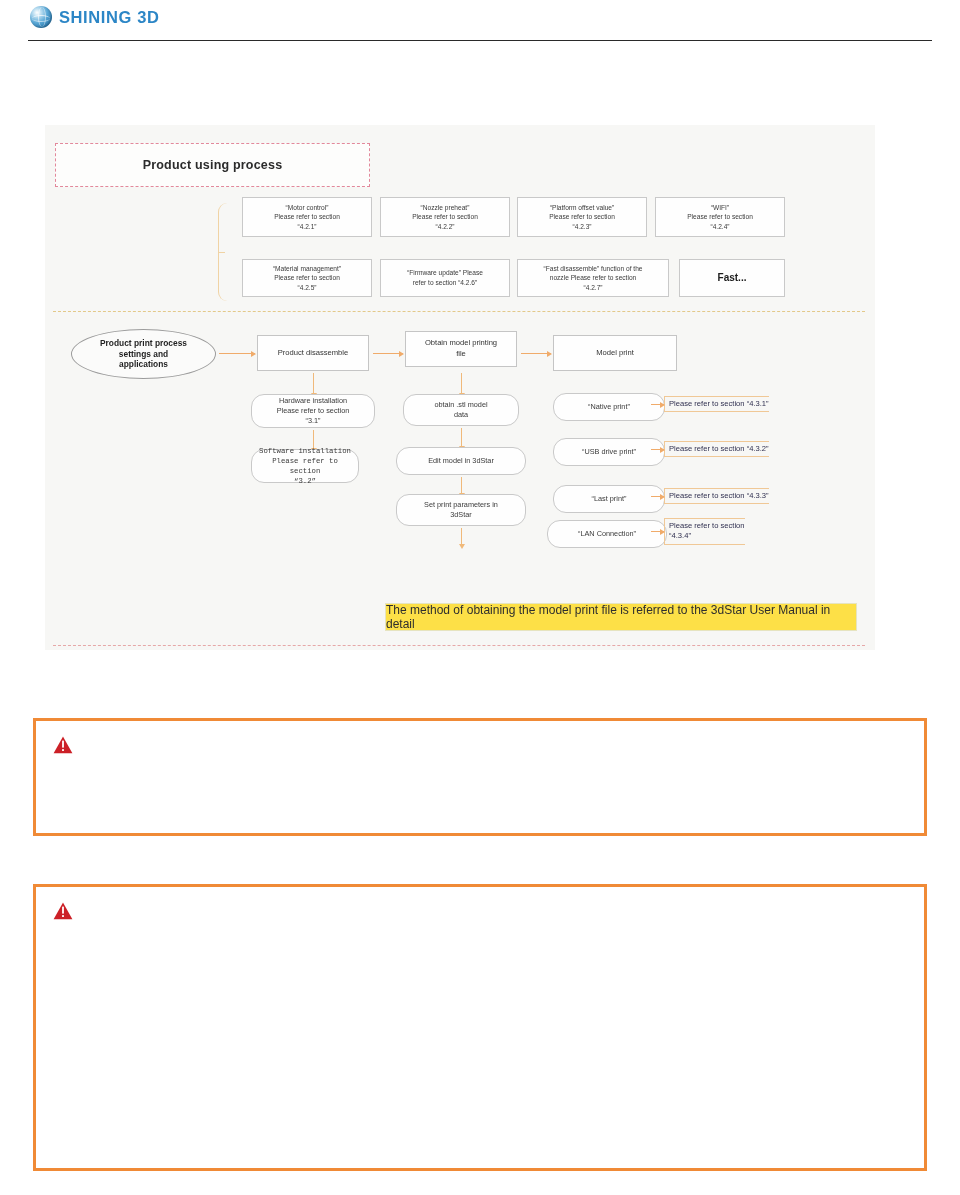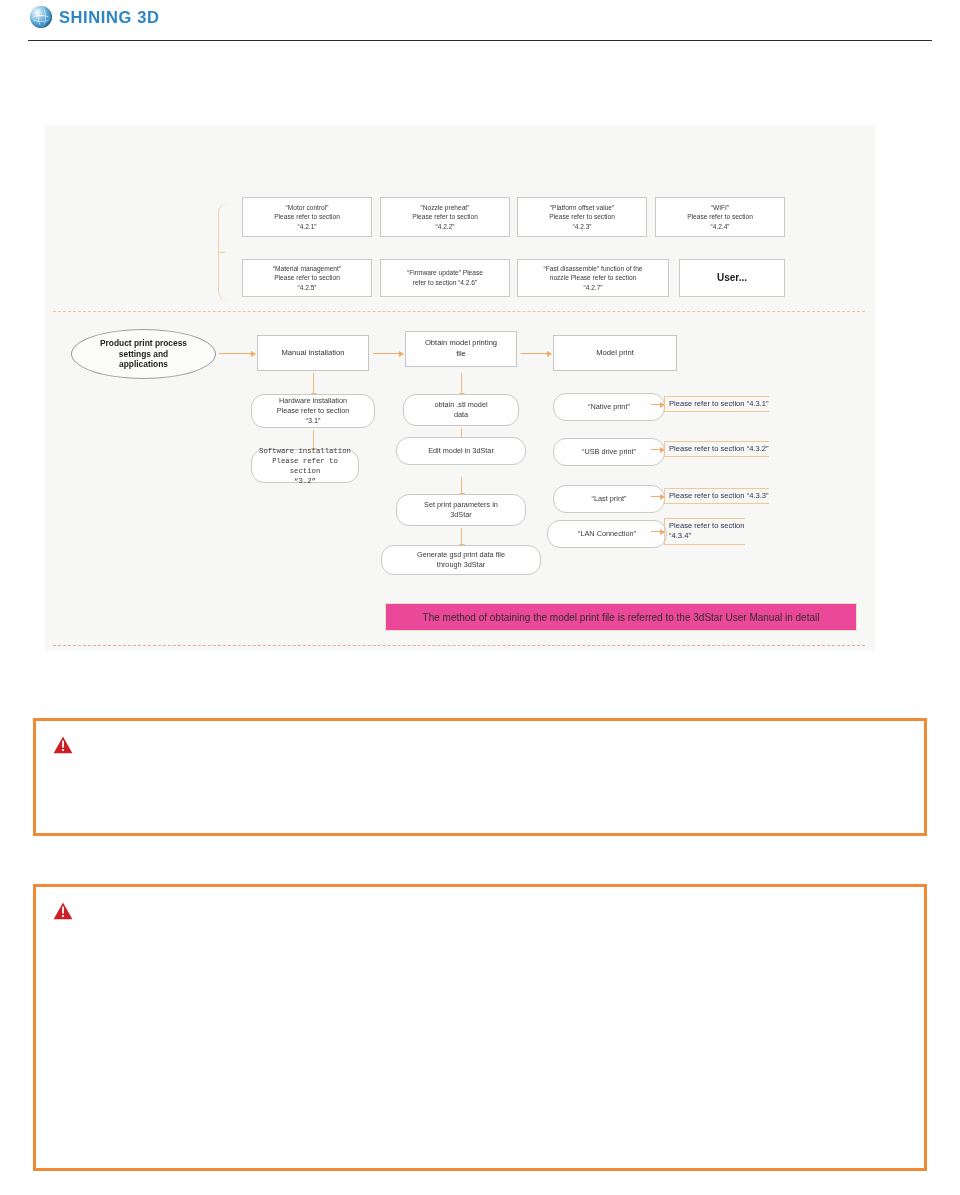--- a/index.html
+++ b/index.html
@@ -265,26 +265,26 @@
     line-height: 1.35;
     color: #2f2f4f;
     white-space: pre-line;
   }
 
   
   .note {
     position: absolute;
     left: 340px; top: 478px;
     width: 470px; height: 26px;
-    background: #ec4899;
+    background: #fde047;
     border: 1px solid #e6e4c0;
     display: flex;
     align-items: center;
     justify-content: center;
-    font-size: 10px;
+    font-size: 12px;
     color: #2e2e2e;
   }
 
   
   .warn-panel {
     position: absolute;
     border: 3px solid #f08a36;
     background: #ffffff;
     box-sizing: border-box;
   }
@@ -311,20 +311,23 @@
 <div class="page-header">
   <div class="brand">
     <div class="brand-logo"></div>
     <div class="brand-name">SHINING 3D</div>
   </div>
   <div class="header-rule"></div>
 </div>
 
 <div class="figure">
 
+  <div class="title-chip">
+    <span>Product using process</span>
+  </div>
 
   <div class="brace"></div>
 
   <div class="node" style="left: 197px; top: 72px; width: 130px; height: 40px; white-space: pre-line;">“Motor control”
 Please refer to section
 “4.2.1”</div>
   <div class="node" style="left: 335px; top: 72px; width: 130px; height: 40px; white-space: pre-line;">“Nozzle preheat”
 Please refer to section
 “4.2.2”</div>
   <div class="node" style="left: 472px; top: 72px; width: 130px; height: 40px; white-space: pre-line;">“Platform offset value”
@@ -335,56 +338,54 @@
 “4.2.4”</div>
 
   <div class="node" style="left: 197px; top: 134px; width: 130px; height: 38px; white-space: pre-line;">“Material management”
 Please refer to section
 “4.2.5”</div>
   <div class="node" style="left: 335px; top: 134px; width: 130px; height: 38px; white-space: pre-line;">“Firmware update” Please
 refer to section  “4.2.6”</div>
   <div class="node" style="left: 472px; top: 134px; width: 152px; height: 38px; white-space: pre-line;">“Fast disassemble” function of the
 nozzle  Please refer to section
 “4.2.7”</div>
-  <div class="node more" style="left:634px;top:134px;width:106px;height:38px;">User...</div>
+  <div class="node more" style="left:634px;top:134px;width:106px;height:38px;">Fast...</div>
 
   <div class="sep" style="top:186px;"></div>
 
   <div class="ellipse ellipse-print" style="white-space:pre-line;">Product print process
 settings and
 applications</div>
 
   <div class="arrow-h" style="left:174px;top:228px;width:36px;"></div>
-  <div class="flowbox" style="left:212px;top:210px;width:112px;height:36px;" style2="">Manual installation</div>
+  <div class="flowbox" style="left:212px;top:210px;width:112px;height:36px;" style2="">Product disassemble</div>
   <div class="arrow-h" style="left:328px;top:228px;width:30px;"></div>
   <div class="flowbox" style="left: 360px; top: 206px; width: 112px; height: 36px; white-space: pre-line;">Obtain model printing
 file</div>
   <div class="arrow-h" style="left:476px;top:228px;width:30px;"></div>
   <div class="flowbox" style="left:508px;top:210px;width:124px;height:36px;">Model print</div>
 
   <div class="arrow-v" style="left:268px;top:248px;height:20px;"></div>
   <div class="pill" style="left: 206px; top: 269px; width: 124px; height: 34px; white-space: pre-line;">Hardware installation
 Please refer to section
 “3.1”</div>
   <div class="arrow-v" style="left:268px;top:305px;height:18px;"></div>
   <div class="pill" style="left: 206px; top: 324px; width: 108px; height: 34px; white-space: pre-line; font-family: Liberation Mono, monospace;">Software installation
 Please refer to section
 “3.2”</div>
 
   <div class="arrow-v" style="left:416px;top:248px;height:20px;"></div>
   <div class="pill" style="left: 358px; top: 269px; width: 116px; height: 32px; white-space: pre-line;">obtain .stl model
 data</div>
   <div class="arrow-v" style="left:416px;top:303px;height:18px;"></div>
-  <div class="pill" style="left:351px;top:312px;width:130px;height:28px;">Edit model in 3dStar</div>
+  <div class="pill" style="left:351px;top:322px;width:130px;height:28px;">Edit model in 3dStar</div>
   <div class="arrow-v" style="left:416px;top:352px;height:16px;"></div>
   <div class="pill" style="left: 351px; top: 369px; width: 130px; height: 32px; white-space: pre-line;">Set print parameters in
 3dStar</div>
   <div class="arrow-v" style="left:416px;top:403px;height:16px;"></div>
-  <div class="pill" style="left: 336px; top: 420px; width: 160px; height: 30px; white-space: pre-line;">Generate  gsd print data file
-through 3dStar</div>
 
   <div class="pill" style="left:508px;top:268px;width:112px;height:28px;">“Native print”</div>
   <div class="refrow" style="left:606px;top:271px;text-align:right;">
     <div class="ref-arrow"></div>
     <div class="ref-bracket">
       <div class="ref-text">Please refer to section   “4.3.1”</div>
     </div>
   </div>
 
   <div class="pill" style="left:508px;top:313px;width:112px;height:28px;">“USB drive print”</div>

